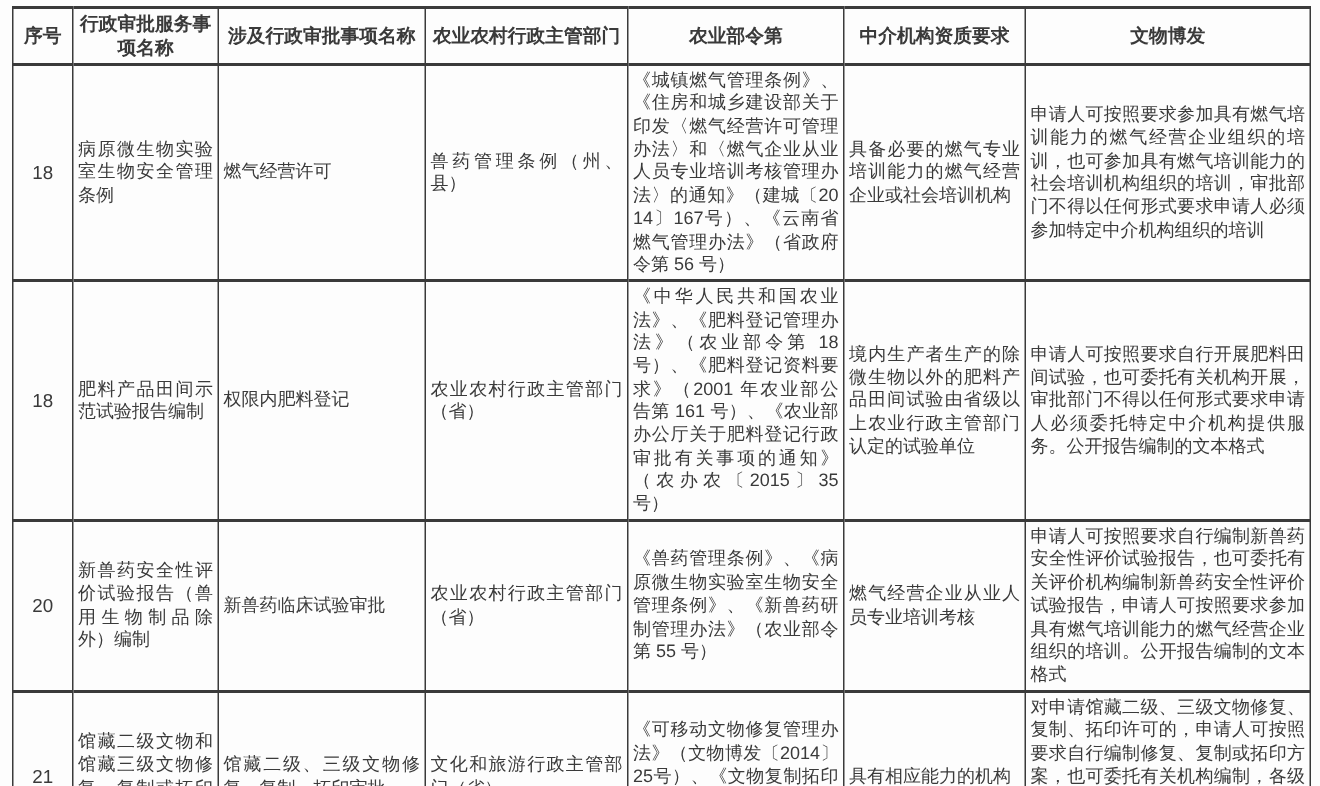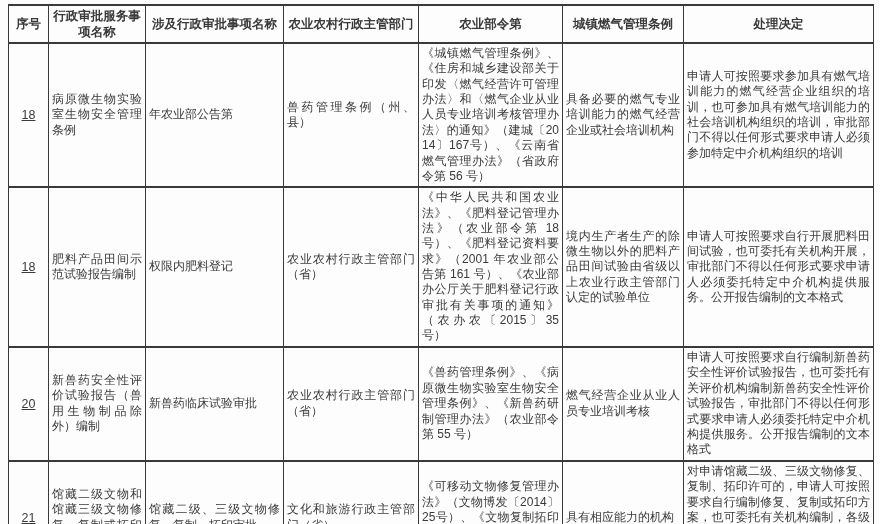--- a/index.html
+++ b/index.html
@@ -39,21 +39,20 @@
     padding: 2px 2px;
   }
   .approval-table td {
     text-align: justify;
     text-justify: inter-ideograph;
     word-break: break-all;
   }
   .approval-table td.cell-no {
     text-align: center;
     font-size: 12.5px;
-    text-decoration: underline;
   }
   tr.row-18 { height: 126px; }
   tr.row-19 { height: 136px; }
   tr.row-20 { height: 114px; }
   tr.row-21 { height: 102px; }
 </style>
 </head>
 <body>
 
 <div class="table-wrap">
@@ -67,29 +66,29 @@
       <col style="width:121px">
       <col style="width:190px">
     </colgroup>
     <thead>
       <tr>
         <th>序号</th>
         <th>行政审批服务事项名称</th>
         <th>涉及行政审批事项名称</th>
         <th>农业农村行政主管部门</th>
         <th>农业部令第</th>
-        <th>城镇燃气管理条例</th>
-        <th>处理决定</th>
+        <th>中介机构资质要求</th>
+        <th>文物博发</th>
       </tr>
     </thead>
     <tbody>
       <tr class="row-18">
         <td class="cell-no">18</td>
         <td>病原微生物实验室生物安全管理条例</td>
-        <td>年农业部公告第</td>
+        <td>燃气经营许可</td>
         <td>兽药管理条例（州、县）</td>
         <td>《城镇燃气管理条例》、《住房和城乡建设部关于印发〈燃气经营许可管理办法〉和〈燃气企业从业人员专业培训考核管理办法〉的通知》（建城〔2014〕167号）、《云南省燃气管理办法》（省政府令第 56 号）</td>
         <td>具备必要的燃气专业培训能力的燃气经营企业或社会培训机构</td>
         <td>申请人可按照要求参加具有燃气培训能力的燃气经营企业组织的培训，也可参加具有燃气培训能力的社会培训机构组织的培训，审批部门不得以任何形式要求申请人必须参加特定中介机构组织的培训</td>
       </tr>
       <tr class="row-19">
         <td class="cell-no">18</td>
         <td>肥料产品田间示范试验报告编制</td>
         <td>权限内肥料登记</td>
         <td>农业农村行政主管部门（省）</td>
@@ -97,21 +96,21 @@
         <td>境内生产者生产的除微生物以外的肥料产品田间试验由省级以上农业行政主管部门认定的试验单位</td>
         <td>申请人可按照要求自行开展肥料田间试验，也可委托有关机构开展，审批部门不得以任何形式要求申请人必须委托特定中介机构提供服务。公开报告编制的文本格式</td>
       </tr>
       <tr class="row-20">
         <td class="cell-no">20</td>
         <td>新兽药安全性评价试验报告（兽用生物制品除外）编制</td>
         <td>新兽药临床试验审批</td>
         <td>农业农村行政主管部门（省）</td>
         <td>《兽药管理条例》、《病原微生物实验室生物安全管理条例》、《新兽药研制管理办法》（农业部令第 55 号）</td>
         <td>燃气经营企业从业人员专业培训考核</td>
-        <td>申请人可按照要求自行编制新兽药安全性评价试验报告，也可委托有关评价机构编制新兽药安全性评价试验报告，审批部门不得以任何形式要求申请人必须委托特定中介机构提供服务。公开报告编制的文本格式</td>
+        <td>申请人可按照要求自行编制新兽药安全性评价试验报告，也可委托有关评价机构编制新兽药安全性评价试验报告，申请人可按照要求参加具有燃气培训能力的燃气经营企业组织的培训。公开报告编制的文本格式</td>
       </tr>
       <tr class="row-21">
         <td class="cell-no">21</td>
         <td>馆藏二级文物和馆藏三级文物修复、复制或拓印方案编制</td>
         <td>馆藏二级、三级文物修复、复制、拓印审批</td>
         <td>文化和旅游行政主管部门（省）</td>
         <td>《可移动文物修复管理办法》（文物博发〔2014〕25号）、《文物复制拓印管理办法》（文物政发〔2011〕1号）</td>
         <td>具有相应能力的机构</td>
         <td>对申请馆藏二级、三级文物修复、复制、拓印许可的，申请人可按照要求自行编制修复、复制或拓印方案，也可委托有关机构编制，各级文物主管部门不得以任何形式要求申请人必须委托特定中介机构提供服务。公开报告编制的文本格式</td>
       </tr>

